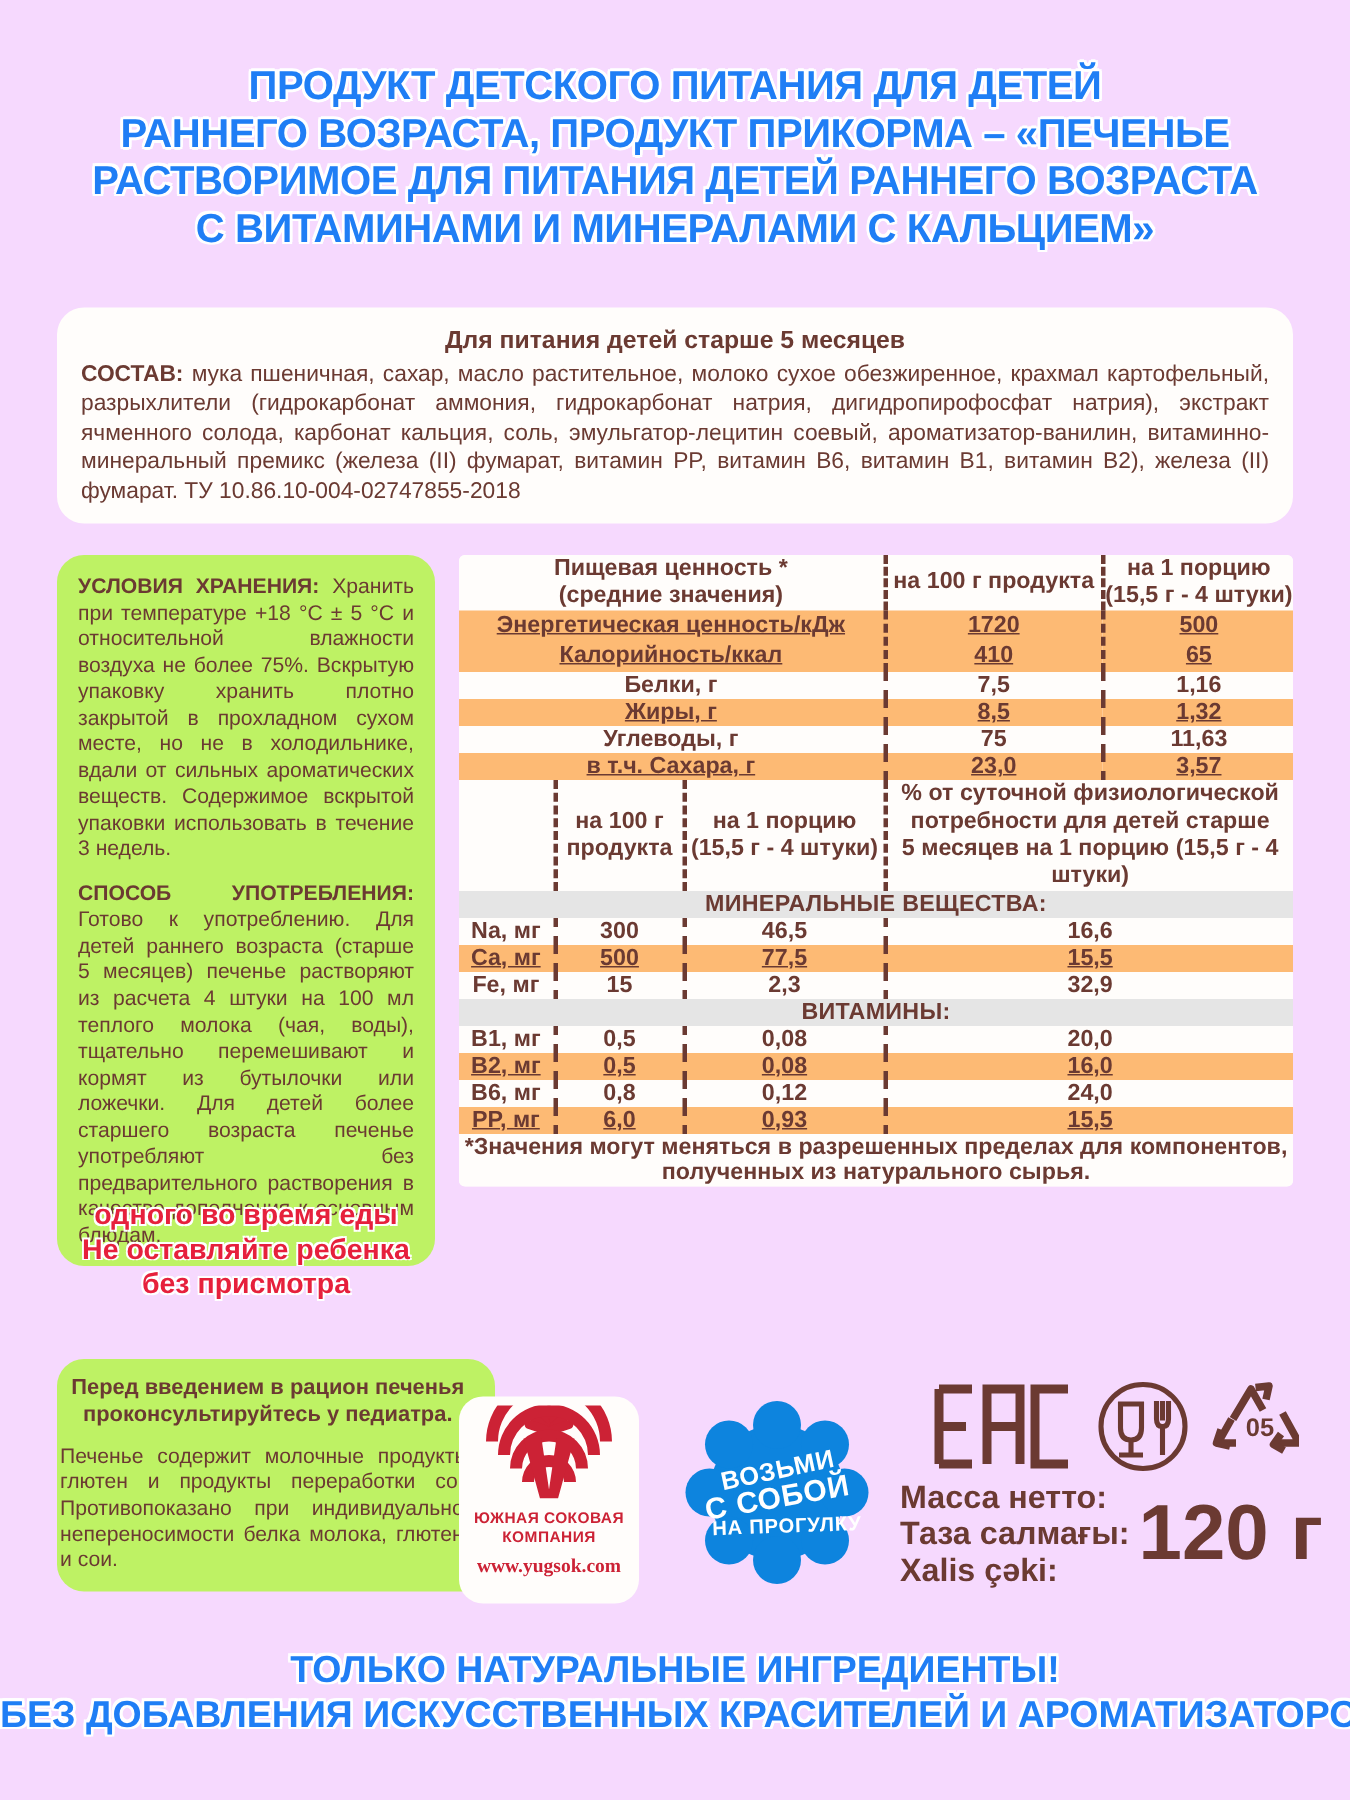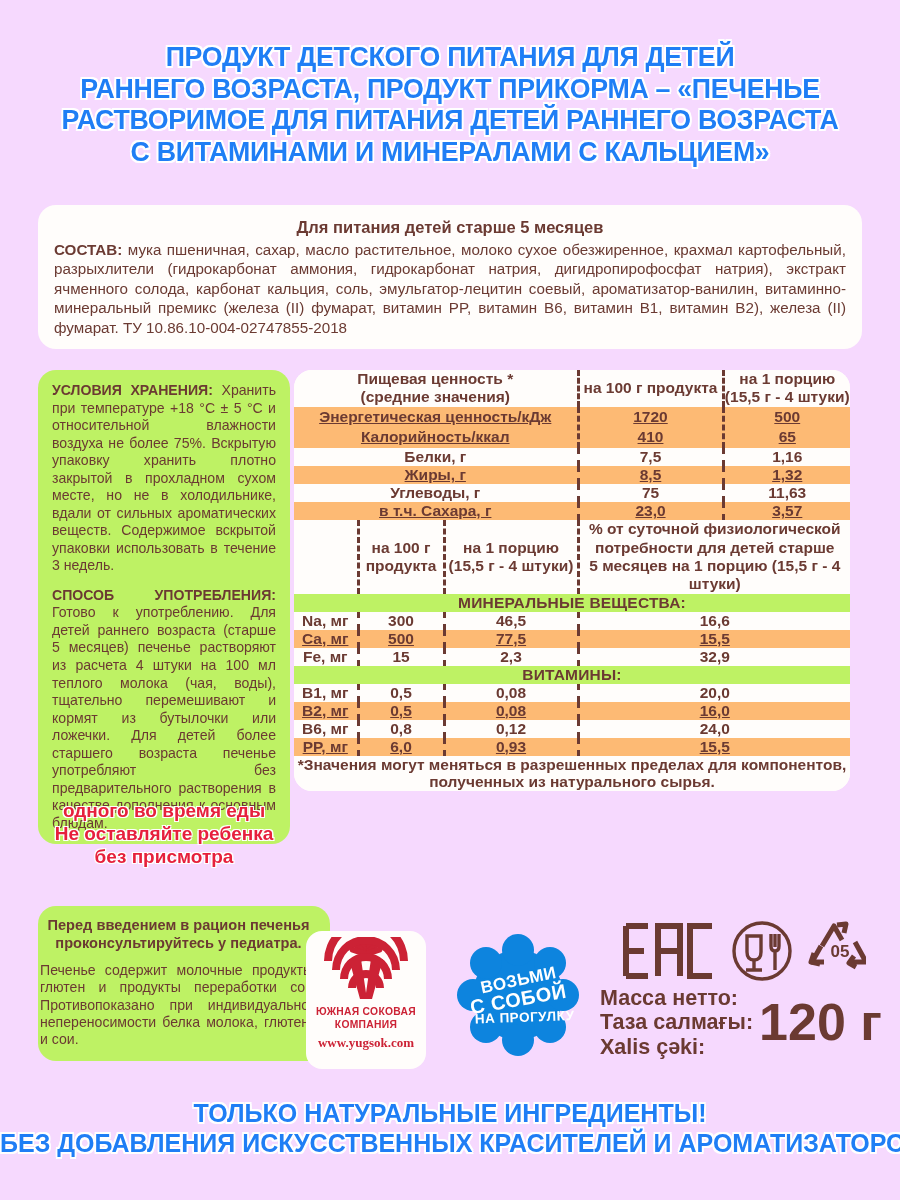--- a/index.html
+++ b/index.html
@@ -116,25 +116,25 @@
   .ped-body {
     font-size: 14.1px;
     line-height: 1.24;
     text-align: justify;
     text-align-last: left;
   }
 
   
   .table-panel {
     position: absolute;
-    left: 294px;
+    left: 306px;
     top: 370px;
     width: 556px;
     background: #fffdfb;
-    border-radius: 18px;
+    border-radius: 4px;
     box-sizing: border-box;
     overflow: hidden;
     color: #6b3a32;
   }
   .tbl { width: 100%; border-collapse: collapse; table-layout: fixed; }
   .tbl td {
     padding: 0;
     vertical-align: middle;
     font-size: 15.5px;
     font-weight: bold;
@@ -150,21 +150,21 @@
     font-weight: bold;
     line-height: 1.18;
     padding: 7px 4px 7px 4px;
   }
   .lbl-right { text-align: right; padding-right: 9px; }
   .lbl-left  { text-align: left;  padding-left: 9px; }
   .lbl-center{ text-align: center; }
   .cellpad { padding: 3px 2px; }
   .big-label { font-size: 15.6px; }
   .section-band {
-    background: #bef264;
+    background: #e5e5e5;
     text-align: center;
     font-weight: bold;
     font-size: 15.4px;
     padding: 4px 0 5px 0;
     letter-spacing: 0.2px;
   }
   .footnote {
     font-size: 11.1px;
     font-weight: bold;
     padding: 4px 6px 6px 8px;

